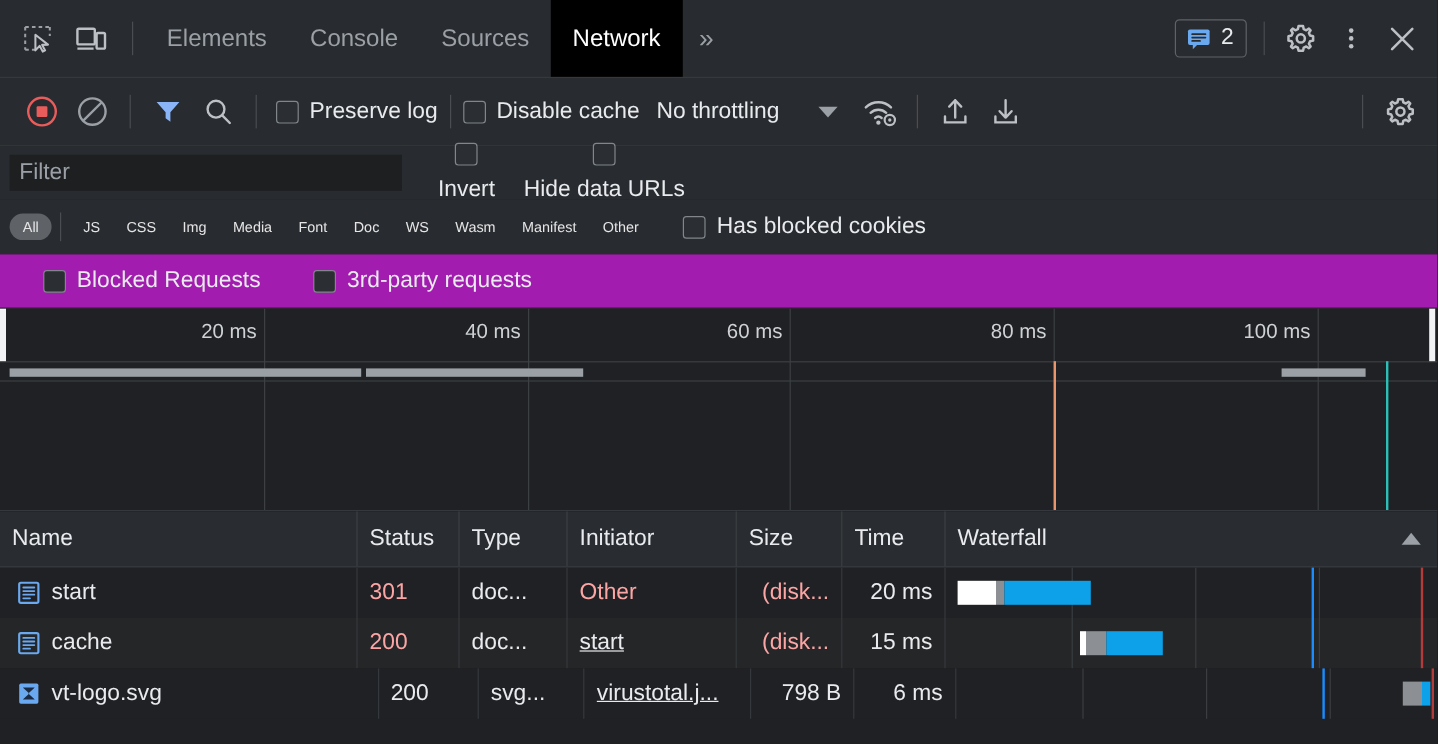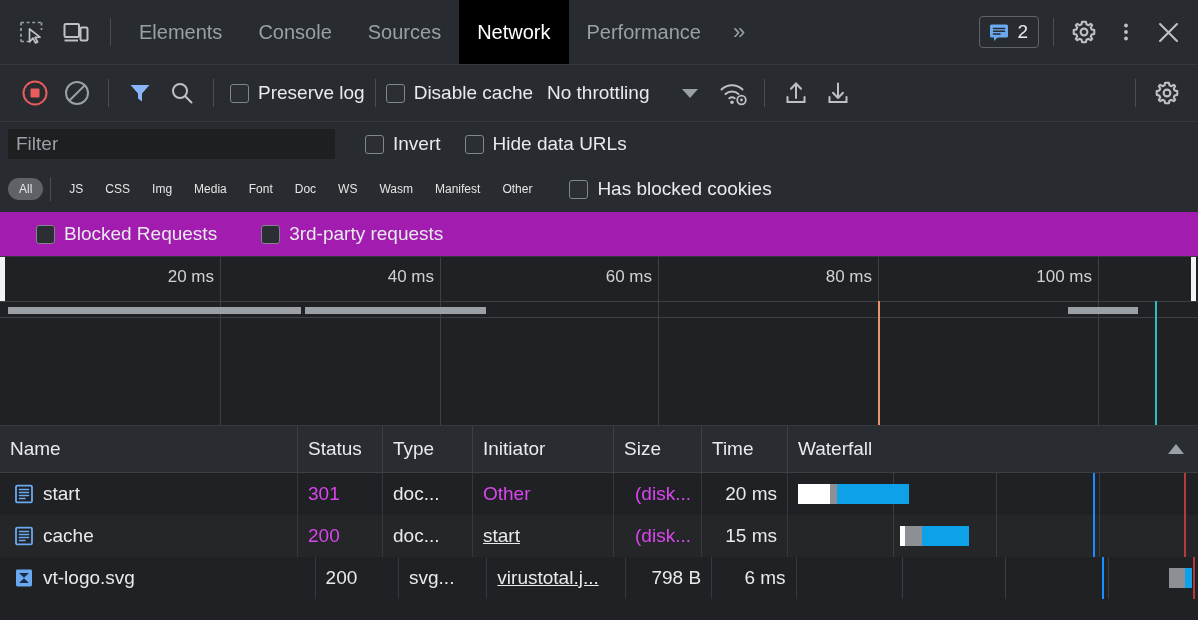--- a/index.html
+++ b/index.html
@@ -143,21 +143,21 @@
     background: #1d1f21;
     border: none;
     outline: none;
     color: #e8eaed;
     font-size: 19px;
     font-family: "Liberation Sans", sans-serif;
     padding: 0 8px;
     box-sizing: border-box;
   }
   .filter-input::placeholder { color: #9aa0a6; }
-  .filterrow .checkbox-item { margin-left: 30px; }
+  .filterrow .checkbox-item { margin-left: 30px; flex-direction: column; }
 
   
   .typerow {
     height: 46px;
     background: #282b2f;
     display: flex; align-items: center;
     padding-left: 8px;
     flex: 0 0 auto;
   }
   .type-pill {
@@ -274,21 +274,21 @@
   .td {
     font-size: 19px;
     color: #e8eaed;
     display: flex; align-items: center;
     padding-left: 10px;
     border-right: 1px solid #35383c;
     box-sizing: border-box;
     overflow: hidden;
     white-space: nowrap;
   }
-  .td.dim { color: #d946ef; }
+  .td.dim { color: #fca5a5; }
   .td.num { justify-content: flex-end; padding-right: 10px; padding-left: 4px; }
   .td.wf { border-right: none; padding-left: 0; position: relative; overflow: visible; }
   .name-cell { gap: 9px; padding-left: 14px; }
   .link { text-decoration: underline; cursor: pointer; color: #e8eaed; }
 
   .wf-track { position: absolute; inset: 0; }
   .wf-seg { position: absolute; top: 11px; height: 20px; }
   .wf-grid {
     position: absolute; top: 0; bottom: 0;
     width: 1px; background: #3a3d41;
@@ -321,21 +321,20 @@
         </svg>
       </div>
       <div class="vsep"></div>
     </div>
 
     <div class="tabs">
       <div class="tab">Elements</div>
       <div class="tab">Console</div>
       <div class="tab">Sources</div>
       <div class="tab active">Network</div>
-      <div class="tab">Performance</div>
       <div class="chev">»</div>
     </div>
 
     <div class="tabbar-right">
       <div class="issues-pill">
         <svg width="22" height="22" viewBox="0 0 22 22">
           <rect x="2" y="3.5" width="18" height="13" rx="1.6" fill="#6aa9f0"></rect>
           <path d="M6 20 L6 15 L11 15 Z" fill="#6aa9f0"></path>
           <g stroke="#282b2f" stroke-width="1.5" stroke-linecap="round">
             <path d="M5.5 7.5 H16.5 M5.5 10.3 H16.5 M5.5 13.1 H12"></path>

